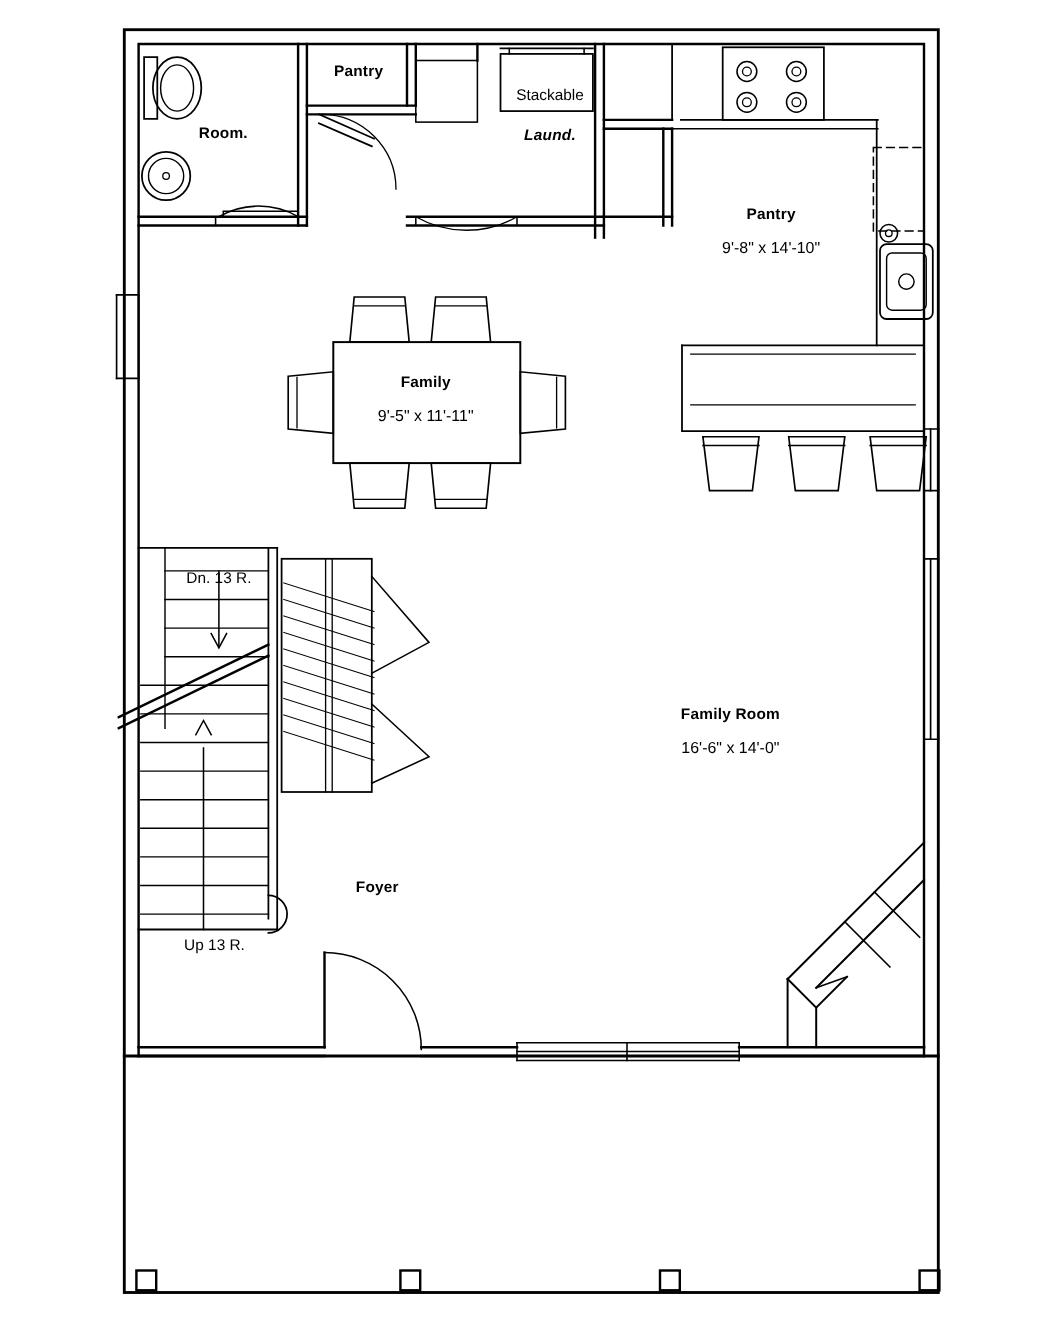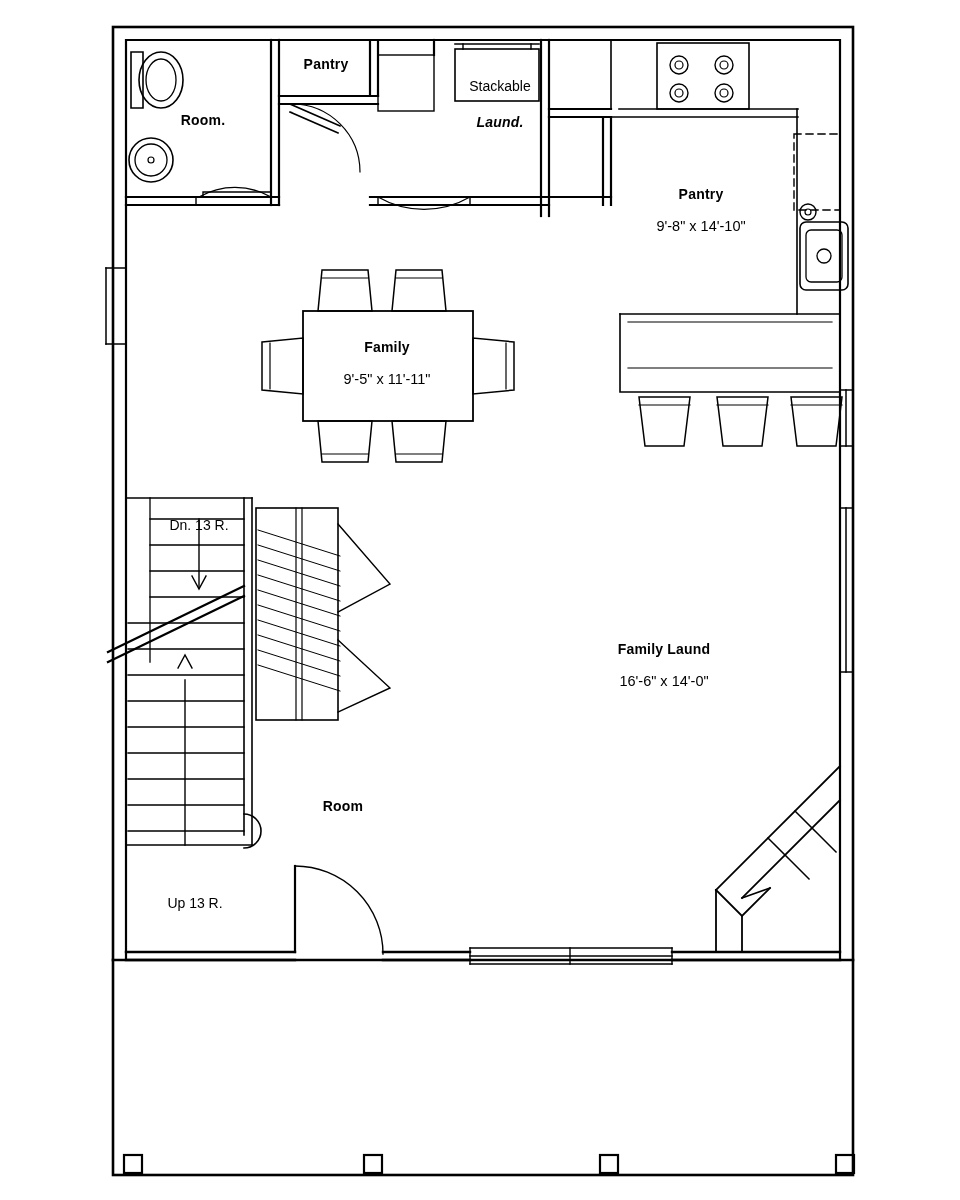--- a/index.html
+++ b/index.html
@@ -241,24 +241,24 @@
   <div class="label room-name ctr" style="left:326px; top:56px;">Pantry</div>
 
   <div class="label room-name ctr" style="left:500px; top:114px;font-style:italic;">Laund.</div>
 
   <div class="label room-name ctr" style="left:701px; top:186px;">Pantry</div>
   <div class="label room-dims ctr" style="left:701px; top:218px;">9'-8" x 14'-10"</div>
 
   <div class="label room-name ctr" style="left:387px; top:339px;">Family</div>
   <div class="label room-dims ctr" style="left:387px; top:371px;">9'-5" x 11'-11"</div>
 
-  <div class="label room-name ctr" style="left:664px; top:641px;">Family Laund</div>
+  <div class="label room-name ctr" style="left:664px; top:641px;">Family Room</div>
   <div class="label room-dims ctr" style="left:664px; top:673px;">16'-6" x 14'-0"</div>
 
-  <div class="label room-name ctr" style="left:343px; top:798px;">Room</div>
+  <div class="label room-name ctr" style="left:343px; top:798px;">Foyer</div>
 
   <div class="label small-label ctr" style="left:500px; top:78px;">Stackable</div>
 
   <div class="label small-label ctr" style="left:199px; top:501px;margin-top:16px;">Dn. 13 R.</div>
 
-  <div class="label small-label ctr" style="left:195px; top:851px;margin-top:44px;">Up 13 R.</div>
+  <div class="label small-label ctr" style="left:195px; top:851px;">Up 13 R.</div>
 
 </div>
 
 </body></html>

